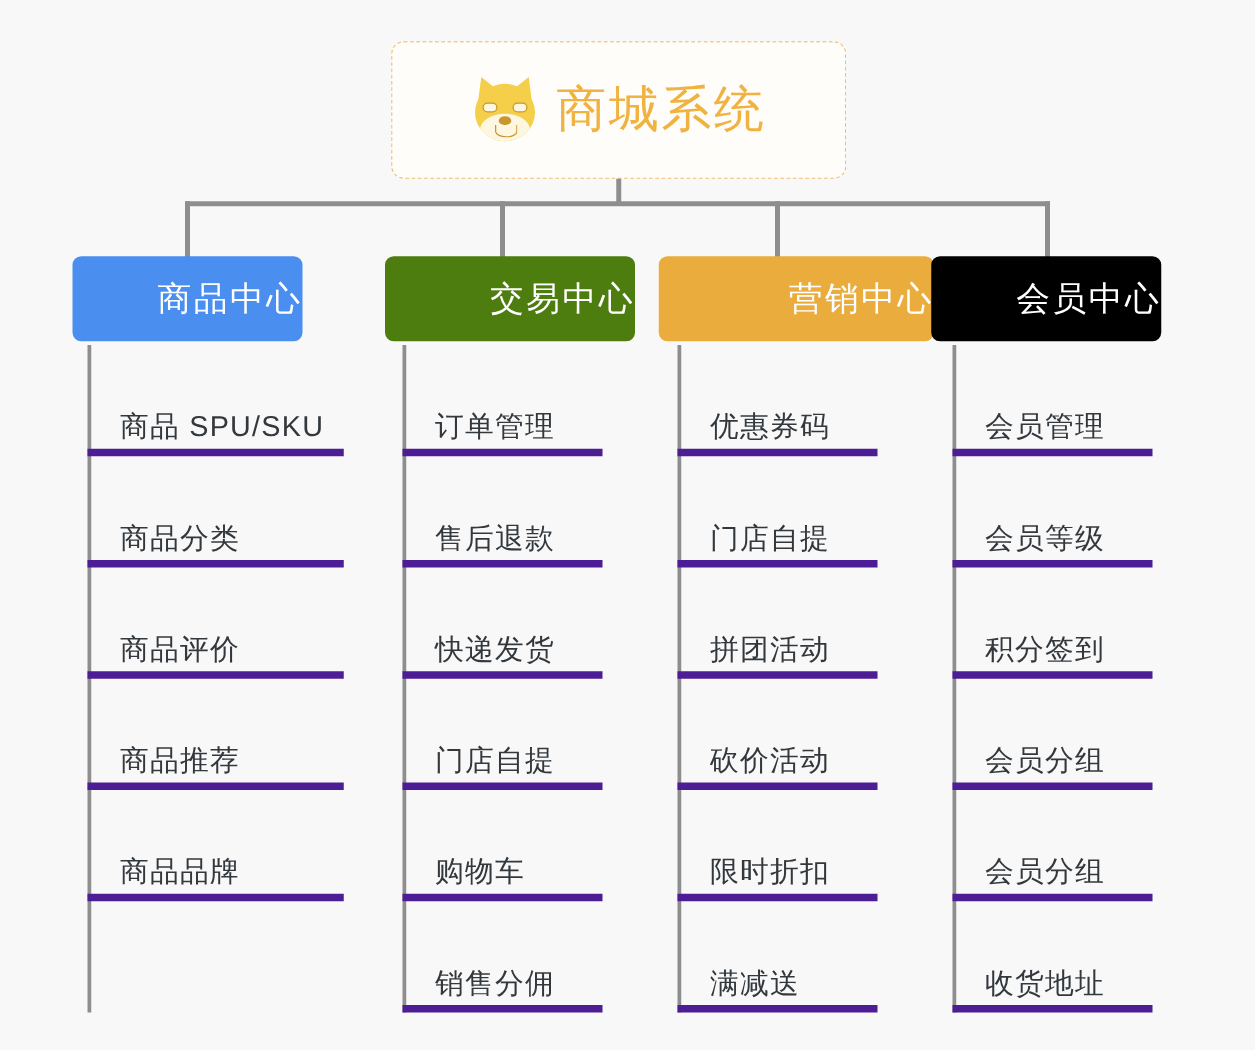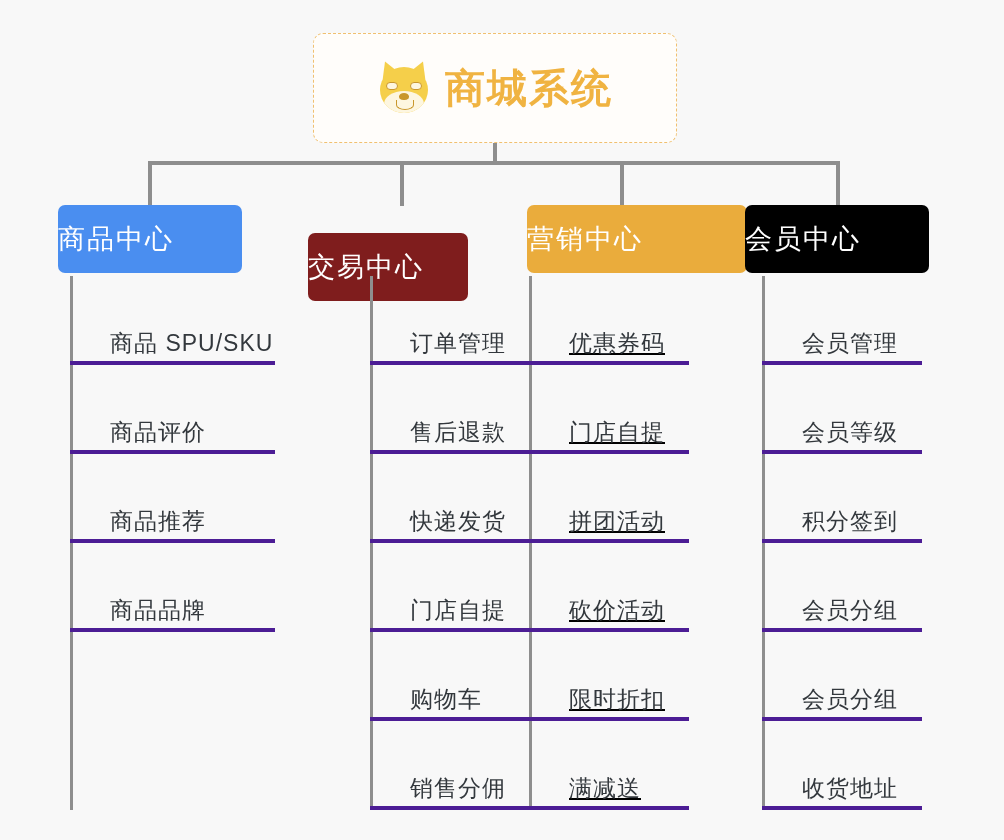--- a/index.html
+++ b/index.html
@@ -39,21 +39,21 @@
     width: 54px;
     height: 54px;
     position: relative;
     flex: 0 0 auto;
   }
   .root-title {
     font-size: 40px;
     color: #f0b341;
     letter-spacing: 2px;
     line-height: 1;
-    font-weight: 700;
+    font-weight: 400;
   }
 
   
   .dog-ear {
     position: absolute;
     width: 0; height: 0;
     border-left: 9px solid transparent;
     border-right: 9px solid transparent;
     border-bottom: 16px solid #f5cf4a;
   }
@@ -110,21 +110,21 @@
   .conn-v { width: 4px; }
   .conn-h { height: 4px; }
 
   
   .cat-header {
     position: absolute;
     height: 68px;
     border-radius: 7px;
     display: flex;
     align-items: center;
-    justify-content: flex-start;
+    justify-content: flex-end;
     color: #ffffff;
     font-size: 27px;
     letter-spacing: 2px;
     line-height: 1;
   }
 
   
   .leaf-col {
     position: absolute;
     top: 276px;
@@ -133,24 +133,24 @@
     position: absolute;
     left: 0;
     top: 0;
     width: 3px;
     background: #8e8e8e;
   }
   .leaf-item {
     position: relative;
     height: 89px;
     box-sizing: border-box;
-    border-bottom: 4px solid #4c1d95;
+    border-bottom: 6px solid #4c1d95;
     display: flex;
     align-items: flex-end;
-    padding-left: 40px;
+    padding-left: 26px;
     padding-bottom: 5px;
   }
   .leaf-label {
     font-size: 23px;
     color: #33383d;
     line-height: 1.1;
     letter-spacing: 1px;
     white-space: nowrap;
   }
 </style>
@@ -177,47 +177,50 @@
   <div class="conn conn-v" style="left: 493px; top: 143px; width: 4px; height: 21px; background: rgb(142, 142, 142);"></div>
   <div class="conn conn-h" style="left: 148px; top: 161px; width: 692px; height: 4px; background: rgb(142, 142, 142);"></div>
   <div class="conn conn-v" style="left: 148px; top: 161px; height: 45px; background: rgb(142, 142, 142);"></div>
   <div class="conn conn-v" style="left: 400px; top: 161px; height: 45px; background: rgb(142, 142, 142);"></div>
   <div class="conn conn-v" style="left: 620px; top: 161px; height: 45px; background: rgb(142, 142, 142);"></div>
   <div class="conn conn-v" style="left: 836px; top: 161px; height: 45px; background: rgb(142, 142, 142);"></div>
 
   <div class="cat-header" style="left: 58px; top: 205px; width: 184px; background: rgb(74, 142, 240);">
     <span>商品中心</span>
   </div>
-  <div class="cat-header" style="left: 308px; top: 205px; width: 160px; background: #7f1d1d; margin-top: 28px;">
+  <div class="cat-header" style="left: 308px; top: 205px; width: 200px; background: #4d7c0f;">
     <span>交易中心</span>
   </div>
   <div class="cat-header" style="left: 527px; top: 205px; width: 220px; background: rgb(234, 172, 60);">
     <span>营销中心</span>
   </div>
   <div class="cat-header" style="left: 745px; top: 205px; width: 184px; background: #000000;">
     <span>会员中心</span>
   </div>
 
   <div class="leaf-col" style="left:70px; width:205px;">
     <div class="leaf-stem" style="height: 534px; background: rgb(142, 142, 142);"></div>
     <div class="leaf-item">
         <span class="leaf-label">商品 SPU/SKU</span>
       </div>
     <div class="leaf-item">
+        <span class="leaf-label">商品分类</span>
+      </div>
+    <div class="leaf-item">
         <span class="leaf-label">商品评价</span>
       </div>
     <div class="leaf-item">
         <span class="leaf-label">商品推荐</span>
       </div>
     <div class="leaf-item">
         <span class="leaf-label">商品品牌</span>
       </div>
   </div>
 
-  <div class="leaf-col" style="left:322px; width:160px;margin-left:48px;">
+  <div class="leaf-col" style="left:322px; width:160px;">
     <div class="leaf-stem" style="height: 534px; background: rgb(142, 142, 142);"></div>
     <div class="leaf-item">
         <span class="leaf-label">订单管理</span>
       </div>
     <div class="leaf-item">
         <span class="leaf-label">售后退款</span>
       </div>
     <div class="leaf-item">
         <span class="leaf-label">快递发货</span>
       </div>
@@ -225,21 +228,21 @@
         <span class="leaf-label">门店自提</span>
       </div>
     <div class="leaf-item">
         <span class="leaf-label">购物车</span>
       </div>
     <div class="leaf-item">
         <span class="leaf-label">销售分佣</span>
       </div>
   </div>
 
-  <div class="leaf-col" style="left:529px; width:160px;text-decoration:underline;">
+  <div class="leaf-col" style="left:542px; width:160px;">
     <div class="leaf-stem" style="height: 534px; background: rgb(142, 142, 142);"></div>
     <div class="leaf-item">
         <span class="leaf-label">优惠券码</span>
       </div>
     <div class="leaf-item">
         <span class="leaf-label">门店自提</span>
       </div>
     <div class="leaf-item">
         <span class="leaf-label">拼团活动</span>
       </div>

